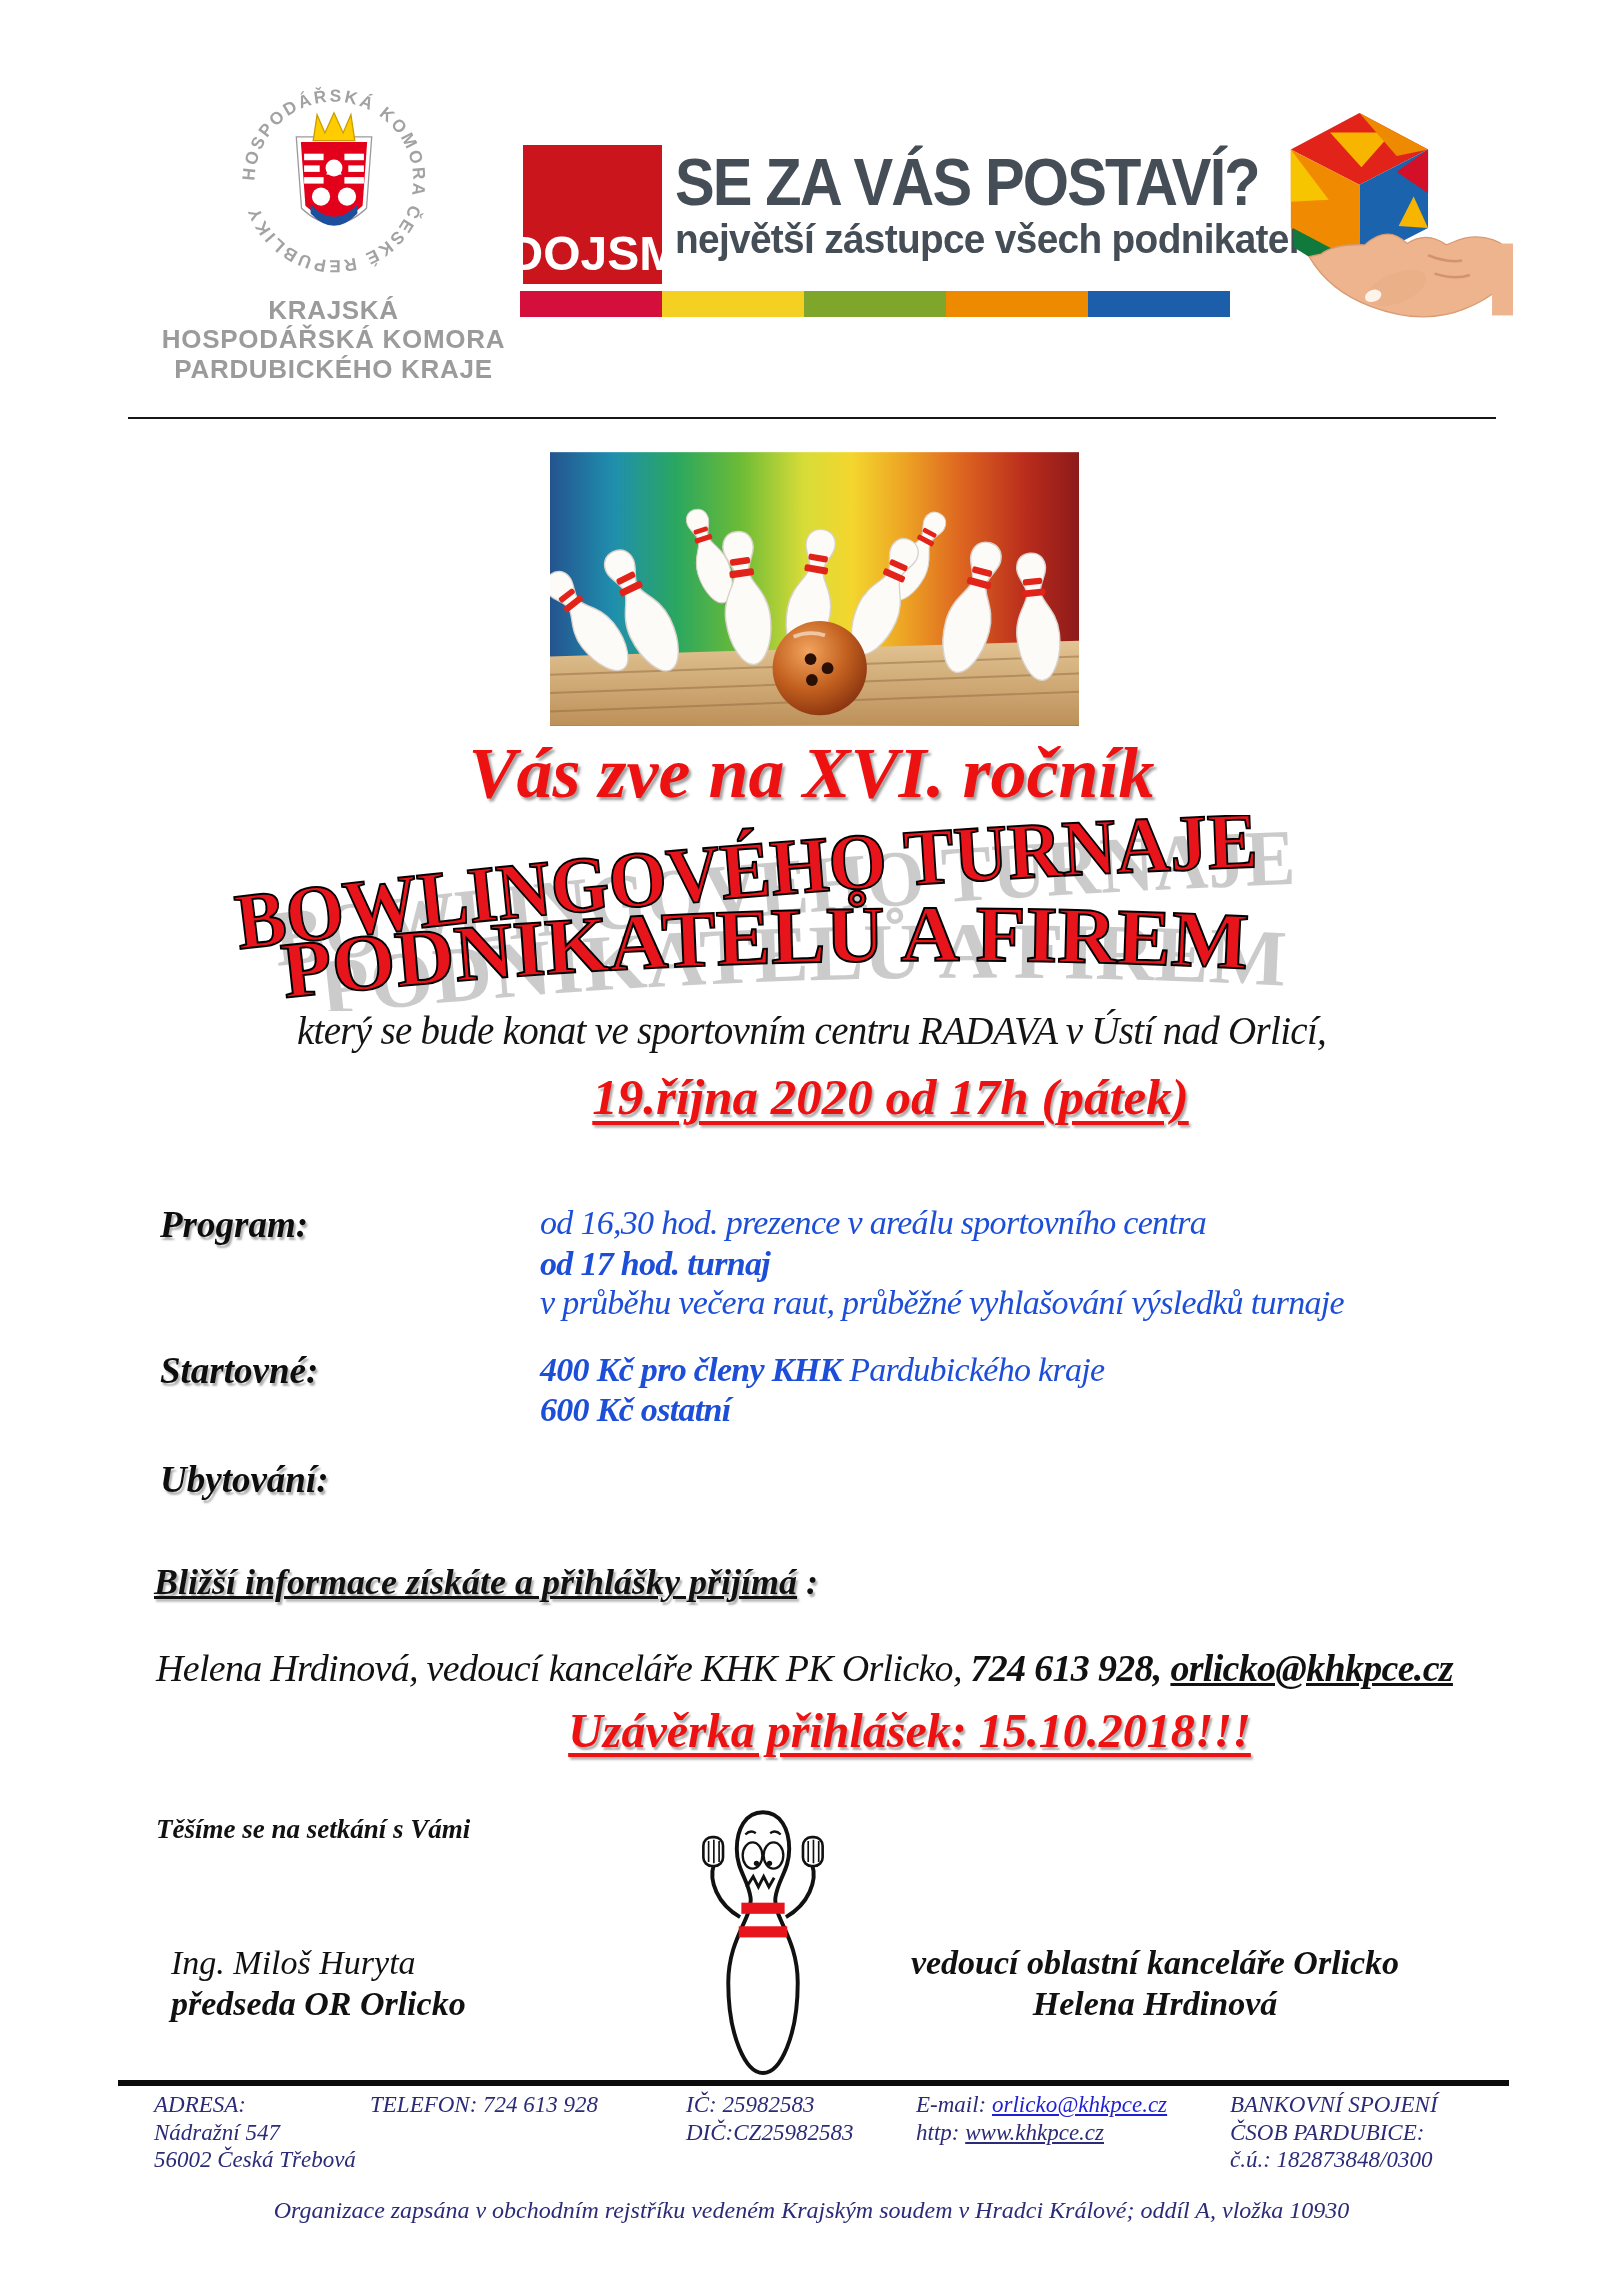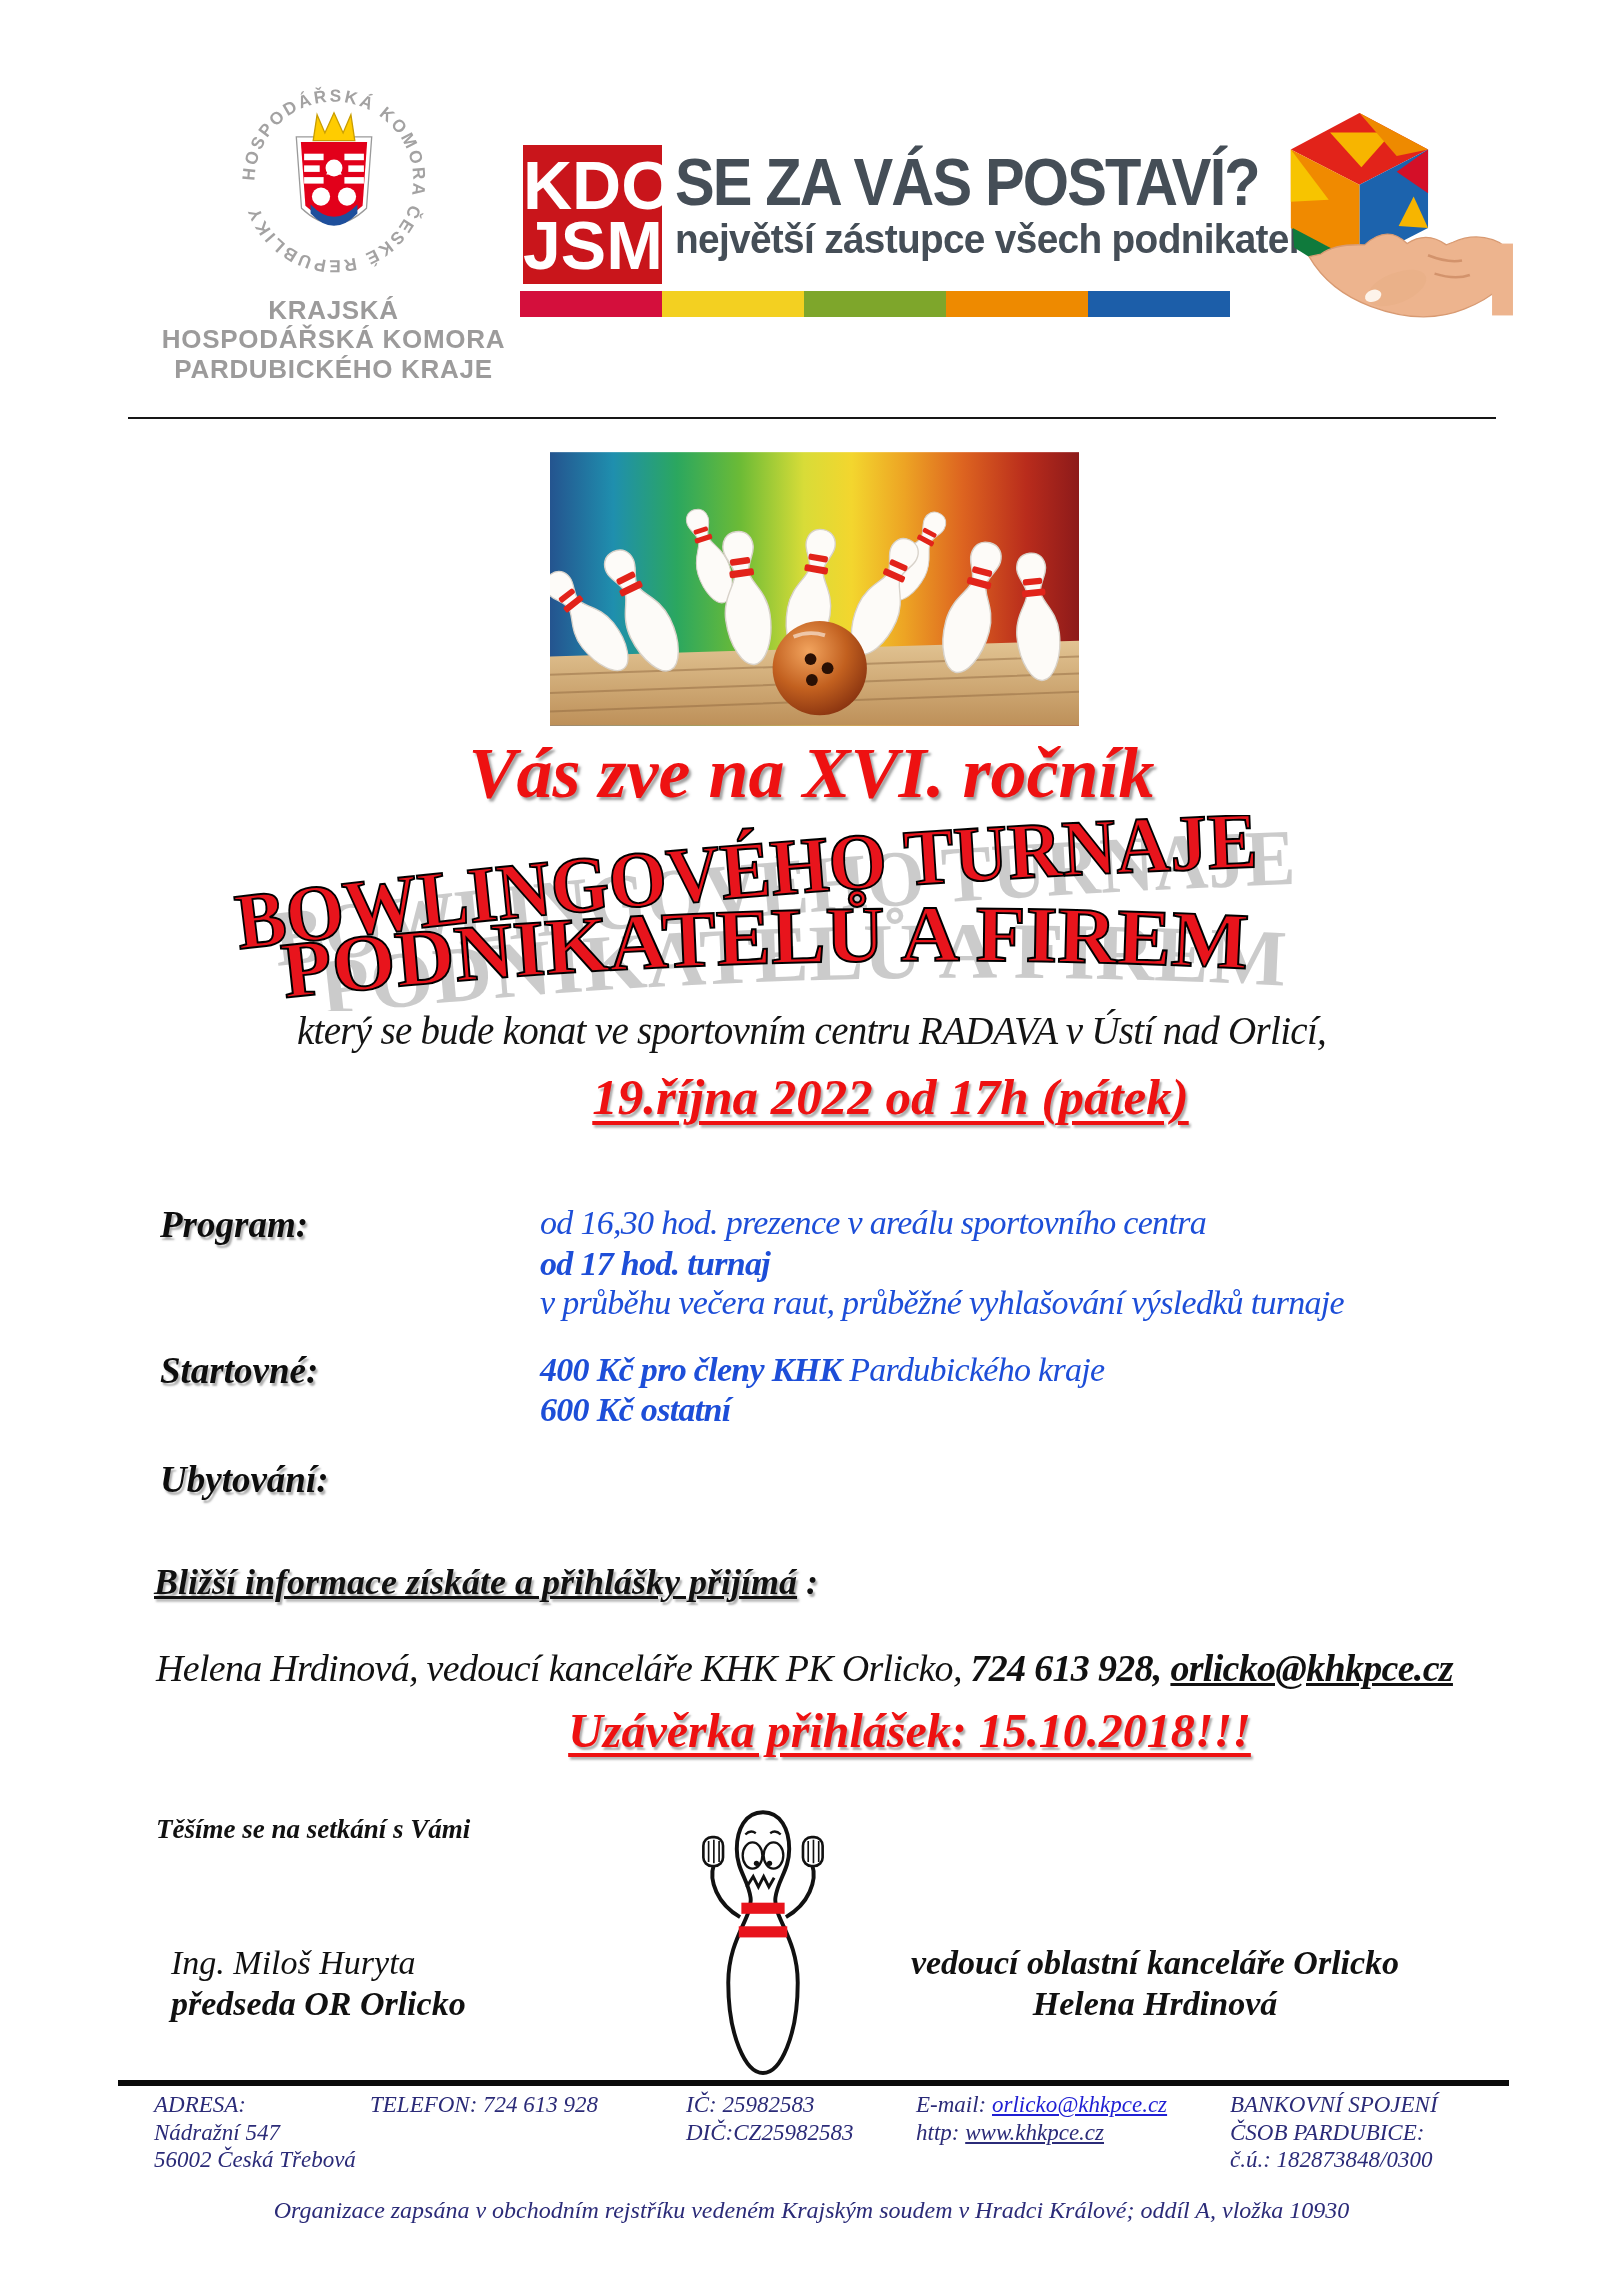--- a/index.html
+++ b/index.html
@@ -5,23 +5,23 @@
   html,body{margin:0;padding:0;background:#ffffff;}
   .page{position:relative;width:1623px;height:2295px;background:#ffffff;overflow:hidden;
         font-family:"Liberation Serif","DejaVu Serif",serif;color:#111;}
 
   
   .emblem{position:absolute;left:230px;top:73px;width:208px;height:216px;}
   .logo-caption{position:absolute;left:137px;top:296px;width:393px;text-align:center;
      font-family:"Liberation Sans","DejaVu Sans",sans-serif;font-weight:bold;
      color:#9c9b9b;font-size:26px;line-height:29.4px;letter-spacing:0.7px;}
   .kdo-box{position:absolute;left:523px;top:145px;width:139px;height:139px;background:#c9151b;
-     display:flex;flex-direction:column;justify-content:center;align-items:flex-start;
+     display:flex;justify-content:center;align-items:flex-end;
      font-family:"Liberation Sans","DejaVu Sans",sans-serif;font-weight:bold;color:#fff;
-     font-size:68px;line-height:60px;letter-spacing:0px;}
+     font-size:48px;line-height:60px;letter-spacing:0px;}
   .kdo-head{position:absolute;left:675px;top:143px;font-family:"Liberation Sans","DejaVu Sans",sans-serif;
      font-weight:bold;color:#454e57;font-size:64px;letter-spacing:-2px;
      transform:scale(0.93,1.05);transform-origin:left top;}
   .kdo-sub{position:absolute;left:675px;top:217px;font-family:"Liberation Sans","DejaVu Sans",sans-serif;
      font-weight:bold;color:#454e57;font-size:40px;letter-spacing:-0.7px;
      transform:scaleX(0.97);transform-origin:left top;}
   .stripe{position:absolute;left:520px;top:291px;width:710px;height:25.5px;display:flex;}
   .stripe span{flex:1 1 0;}
   .s1{background:#d40f3c}.s2{background:#f3d021}.s3{background:#7ea62b}.s4{background:#ee8a00}.s5{background:#1c5ea9}
   .hand-cube{position:absolute;left:1232px;top:92px;width:281px;height:245px;}
@@ -208,21 +208,21 @@
     </text>
     <text class="wa-text wa-main">
       <textPath href="#wa1" textLength="1565" lengthAdjust="spacingAndGlyphs">BOWLINGOVÉHO TURNAJE</textPath>
     </text>
     <text class="wa-text wa-main">
       <textPath href="#wa2" textLength="1475" lengthAdjust="spacingAndGlyphs">PODNIKATELŮ A FIREM</textPath>
     </text>
   </svg>
 
   <div class="venue">který se bude konat ve sportovním centru RADAVA v Ústí nad Orlicí,</div>
-  <div class="date"><u>19.října 2022 od 17h (pátek)</u></div>
+  <div class="date"><u>19.října 2020 od 17h (pátek)</u></div>
 
   <div class="row-label" style="top:1203px">Program:</div>
   <div class="row-line" style="top:1204px">od 16,30 hod. prezence v areálu sportovního centra</div>
   <div class="row-line b" style="top:1245px">od 17 hod. turnaj</div>
   <div class="row-line" style="top:1284px">v průběhu večera raut, průběžné vyhlašování výsledků turnaje</div>
 
   <div class="row-label" style="top:1349px">Startovné:</div>
   <div class="row-line" style="top:1351px"><span class="b">400 Kč pro členy KHK</span><span> Pardubického kraje</span></div>
   <div class="row-line b" style="top:1391px">600 Kč ostatní</div>
 

